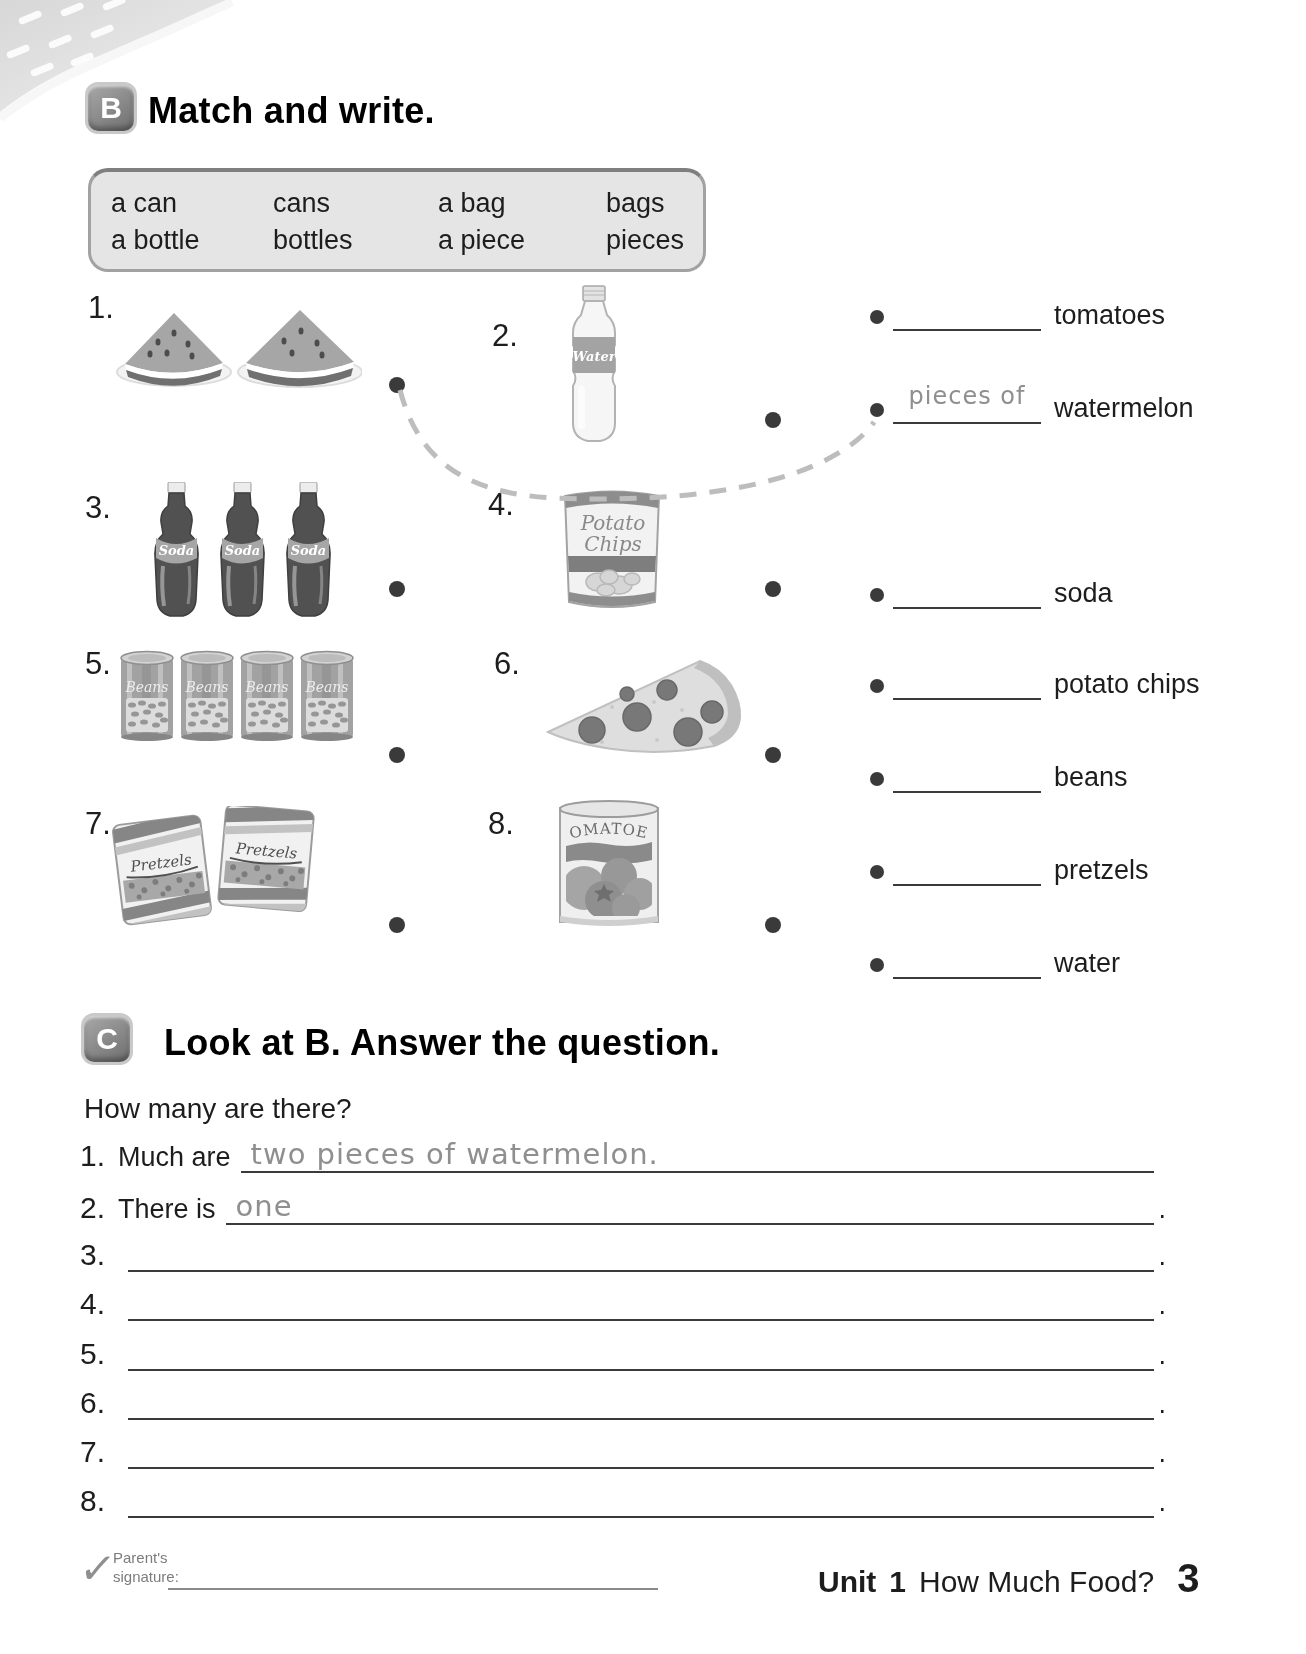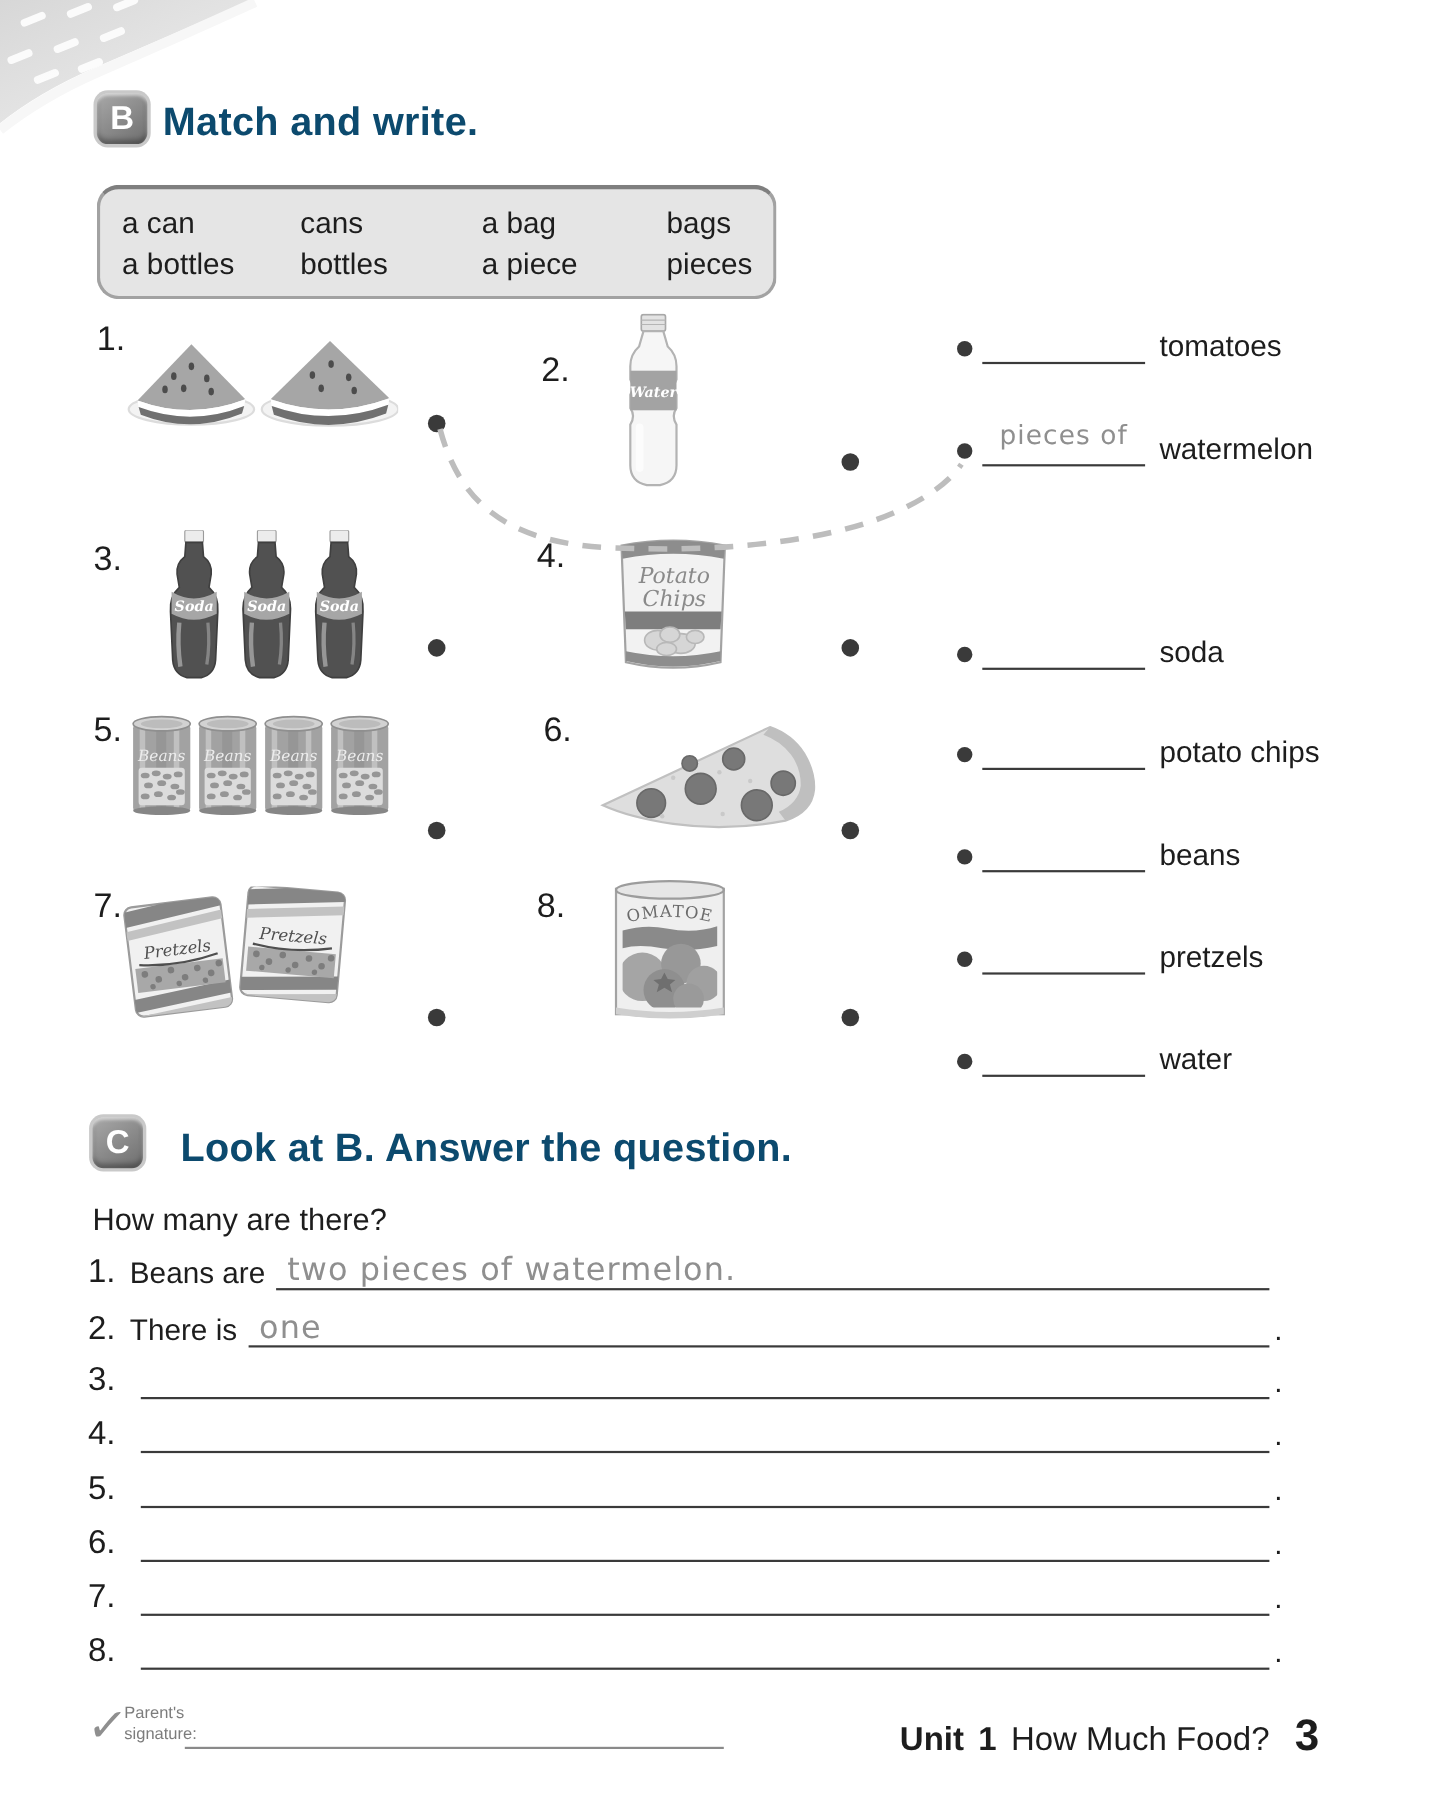--- a/index.html
+++ b/index.html
@@ -5,21 +5,21 @@
   html,body{margin:0;padding:0;background:#fff;}
   .page{position:relative;width:1306px;height:1654px;background:#ffffff;
         font-family:"Liberation Sans",sans-serif;color:#1d1d1d;overflow:hidden;}
 
   
   .badge{position:absolute;width:46px;height:46px;border-radius:10px;
          background:linear-gradient(145deg,#a9a9a9,#6d6d6d);
          box-shadow:0 0 0 3px #c9c9c9, inset 0 2px 3px rgba(255,255,255,.55), inset 0 -4px 5px rgba(0,0,0,.3);
          display:flex;align-items:center;justify-content:center;
          color:#fff;font-size:30px;font-weight:bold;}
-  .sec-title{position:absolute;font-size:36px;font-weight:bold;color:#0c4a6e;letter-spacing:.3px;}
+  .sec-title{position:absolute;font-size:36px;font-weight:bold;color:#000000;letter-spacing:.3px;}
 
   
   .wordbank{position:absolute;left:88px;top:168px;width:612px;height:97px;
             border:3px solid #a2a2a2;border-top:4px solid #7f7f7f;border-radius:20px;background:#e5e5e5;}
   .wb-word{position:absolute;font-size:27px;color:#1d1d1d;}
 
   .item-num{position:absolute;font-size:31px;color:#1d1d1d;}
   .item-art{position:absolute;}
   .match-dot{position:absolute;width:16px;height:16px;border-radius:50%;background:#3a3a3a;}
 
@@ -82,21 +82,21 @@
   <div class="badge" style="left:88px;top:85px">
     <span>B</span>
   </div>
   <div class="sec-title" style="left:148px;top:90px">Match and write.</div>
 
   <div class="wordbank">
     <span class="wb-word" style="left:20px;top:16px">a can</span>
     <span class="wb-word" style="left:182px;top:16px">cans</span>
     <span class="wb-word" style="left:347px;top:16px">a bag</span>
     <span class="wb-word" style="left:515px;top:16px">bags</span>
-    <span class="wb-word" style="left:20px;top:53px">a bottles</span>
+    <span class="wb-word" style="left:20px;top:53px">a bottle</span>
     <span class="wb-word" style="left:182px;top:53px">bottles</span>
     <span class="wb-word" style="left:347px;top:53px">a piece</span>
     <span class="wb-word" style="left:515px;top:53px">pieces</span>
   </div>
 
   <span class="item-num" style="left:88px;top:290px">1.</span>
   <span class="item-num" style="left:492px;top:318px">2.</span>
   <span class="item-num" style="left:85px;top:490px">3.</span>
   <span class="item-num" style="left:488px;top:487px">4.</span>
   <span class="item-num" style="left:85px;top:646px">5.</span>
@@ -387,21 +387,21 @@
   </div>
 
   <div class="badge" style="left:84px;top:1016px">
     <span>C</span>
   </div>
   <div class="sec-title" style="left:164px;top:1022px">Look at B. Answer the question.</div>
   <div class="c-question">How many are there?</div>
 
   <div class="c-line" style="top:1131px">
     <span class="c-num">1.</span>
-    <span class="c-prefix">Beans are</span>
+    <span class="c-prefix">Much are</span>
     <span class="c-blank">
         <span class="hand hand-big">two pieces of watermelon.</span>
       </span>
     <span class="c-end"></span>
   </div>
   <div class="c-line" style="top:1183px">
     <span class="c-num">2.</span>
     <span class="c-prefix">There is</span>
     <span class="c-blank">
         <span class="hand hand-big">one</span>

